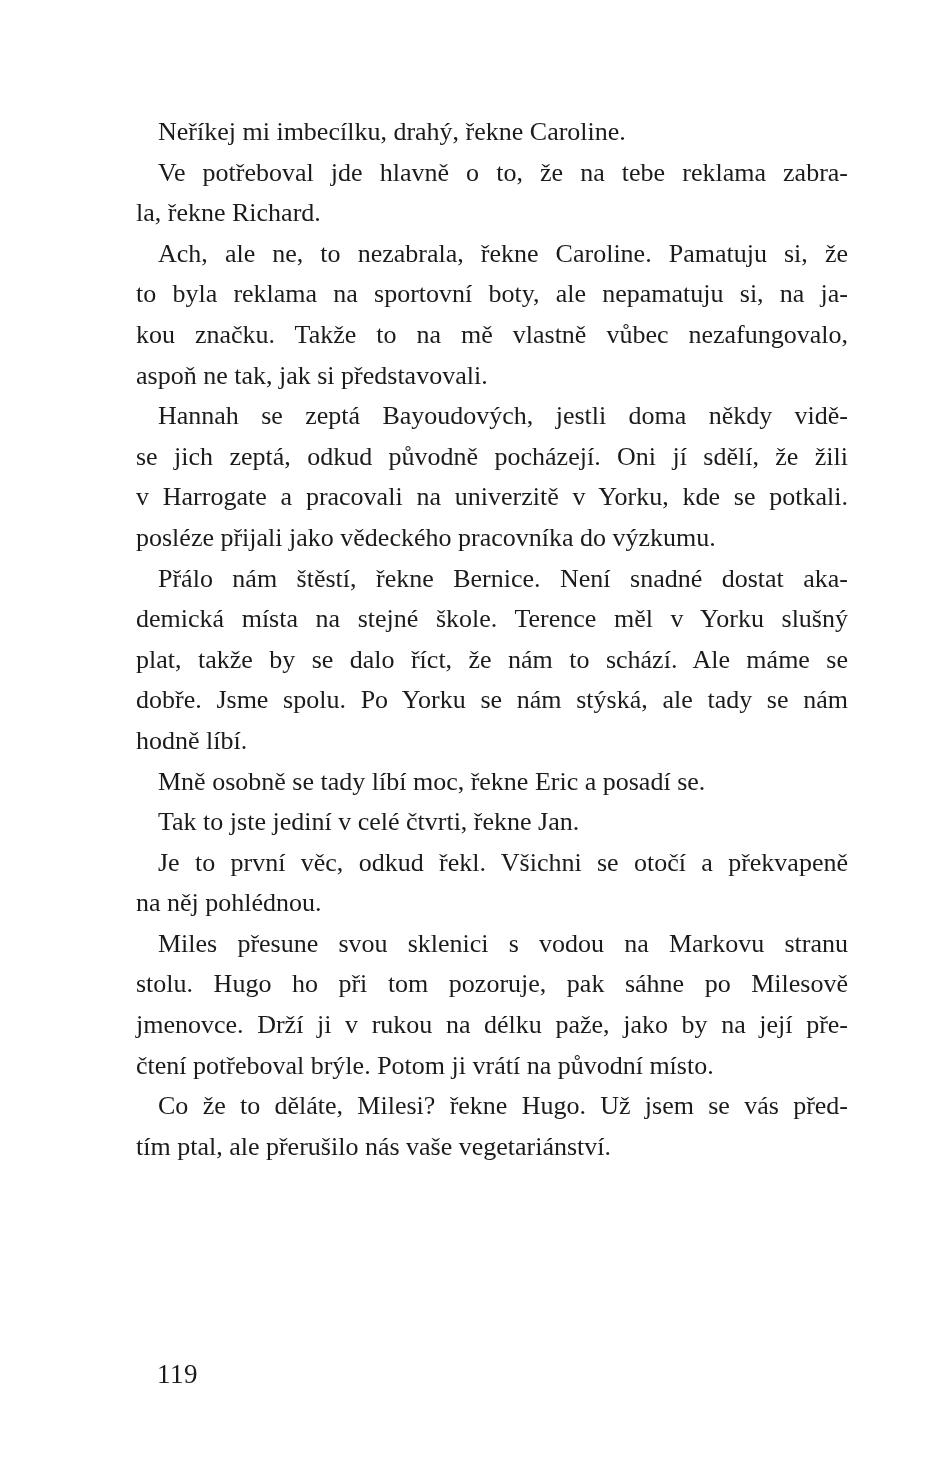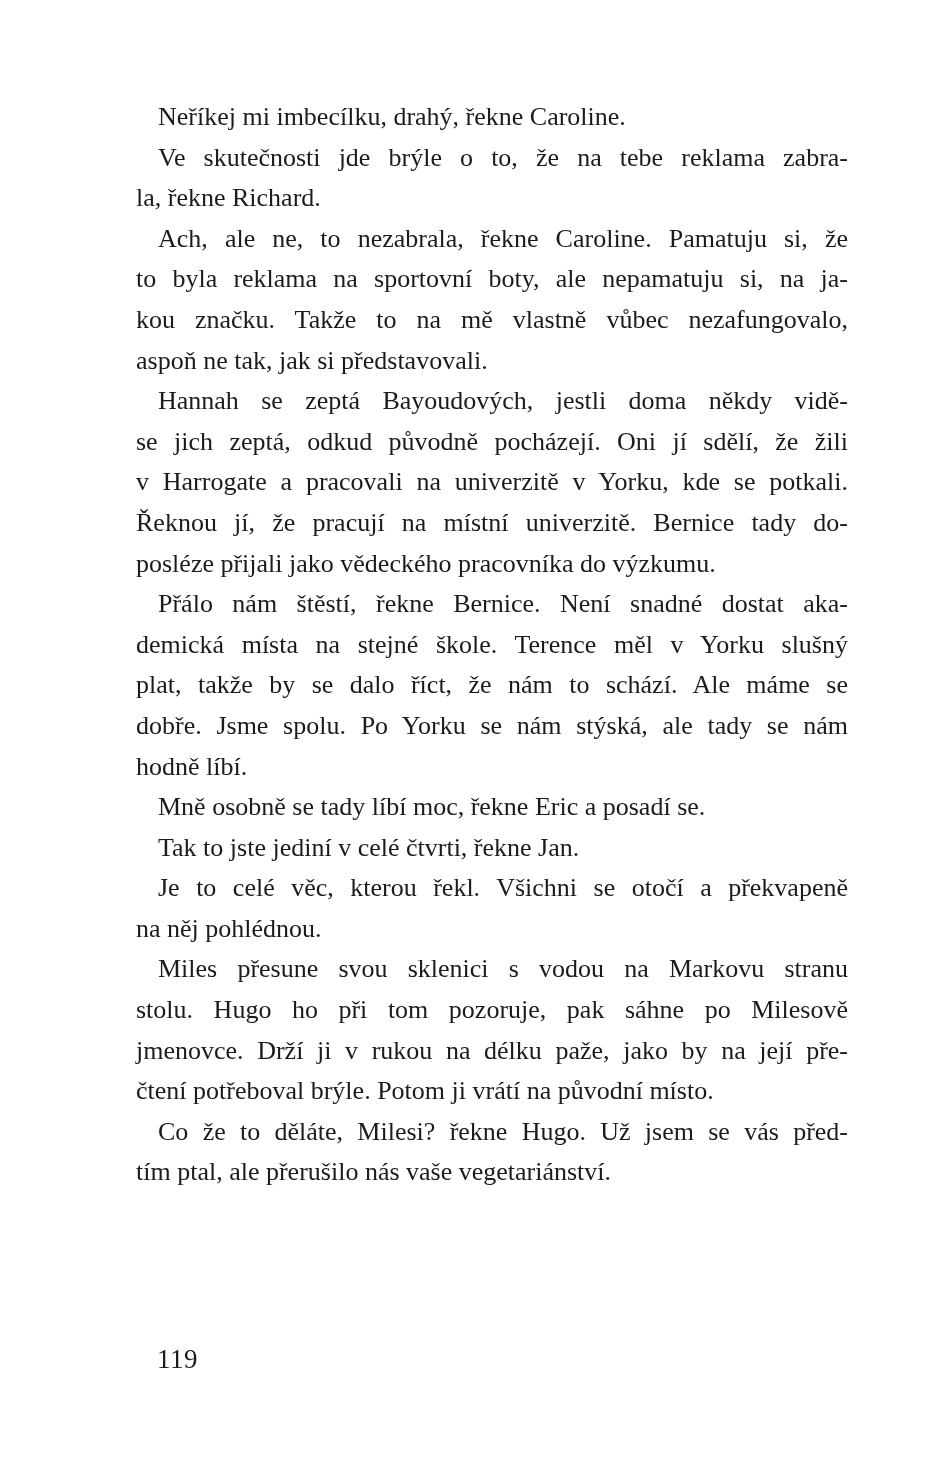--- a/index.html
+++ b/index.html
@@ -12,20 +12,21 @@
     background: #ffffff;
     position: relative;
     font-family: "Liberation Serif", "DejaVu Serif", serif;
     color: #1b1b1b;
     overflow: hidden;
   }
   .book-page {
     position: absolute;
     inset: 0;
     background: #ffffff;
+    margin-top: 15px;
   }
   .text-block {
     position: absolute;
     left: 136px;
     top: 97px;
     width: 712px;
     font-size: 26px;
   }
   .line {
     line-height: 40.6px;
@@ -50,39 +51,38 @@
     line-height: 36px;
     letter-spacing: 0.5px;
   }
 </style>
 </head>
 <body>
 
 <main class="book-page">
   <section class="text-block" id="text-block">
       <div class="line indent" style="">Neříkej mi imbecílku, drahý, řekne Caroline.</div>
-      <div class="line indent just" style="">Ve skutečnosti jde brýle o to, že na tebe reklama zabra-</div>
+      <div class="line indent just" style="">Ve potřeboval jde hlavně o to, že na tebe reklama zabra-</div>
       <div class="line" style="">la, řekne Richard.</div>
       <div class="line indent just" style="">Ach, ale ne, to nezabrala, řekne Caroline. Pamatuju si, že</div>
       <div class="line just" style="">to byla reklama na sportovní boty, ale nepamatuju si, na ja-</div>
       <div class="line just" style="">kou značku. Takže to na mě vlastně vůbec nezafungovalo,</div>
       <div class="line" style="">aspoň ne tak, jak si představovali.</div>
       <div class="line indent just" style="">Hannah se zeptá Bayoudových, jestli doma někdy vidě-</div>
       <div class="line just" style="">se jich zeptá, odkud původně pocházejí. Oni jí sdělí, že žili</div>
       <div class="line just" style="">v Harrogate a pracovali na univerzitě v Yorku, kde se potkali.</div>
-      <div class="line just" style="">Řeknou jí, že pracují na místní univerzitě. Bernice tady do-</div>
       <div class="line" style="">posléze přijali jako vědeckého pracovníka do výzkumu.</div>
       <div class="line indent just" style="">Přálo nám štěstí, řekne Bernice. Není snadné dostat aka-</div>
       <div class="line just" style="">demická místa na stejné škole. Terence měl v Yorku slušný</div>
       <div class="line just" style="">plat, takže by se dalo říct, že nám to schází. Ale máme se</div>
       <div class="line just" style="">dobře. Jsme spolu. Po Yorku se nám stýská, ale tady se nám</div>
       <div class="line" style="">hodně líbí.</div>
       <div class="line indent" style="">Mně osobně se tady líbí moc, řekne Eric a posadí se.</div>
       <div class="line indent" style="">Tak to jste jediní v celé čtvrti, řekne Jan.</div>
-      <div class="line indent just" style="">Je to celé věc, kterou řekl. Všichni se otočí a překvapeně</div>
+      <div class="line indent just" style="">Je to první věc, odkud řekl. Všichni se otočí a překvapeně</div>
       <div class="line" style="">na něj pohlédnou.</div>
       <div class="line indent just" style="">Miles přesune svou sklenici s vodou na Markovu stranu</div>
       <div class="line just" style="">stolu. Hugo ho při tom pozoruje, pak sáhne po Milesově</div>
       <div class="line just" style="">jmenovce. Drží ji v rukou na délku paže, jako by na její pře-</div>
       <div class="line" style="">čtení potřeboval brýle. Potom ji vrátí na původní místo.</div>
       <div class="line indent just" style="">Co že to děláte, Milesi? řekne Hugo. Už jsem se vás před-</div>
       <div class="line" style="">tím ptal, ale přerušilo nás vaše vegetariánství.</div>
     </section>
   <div class="page-number">119</div>
 </main>

